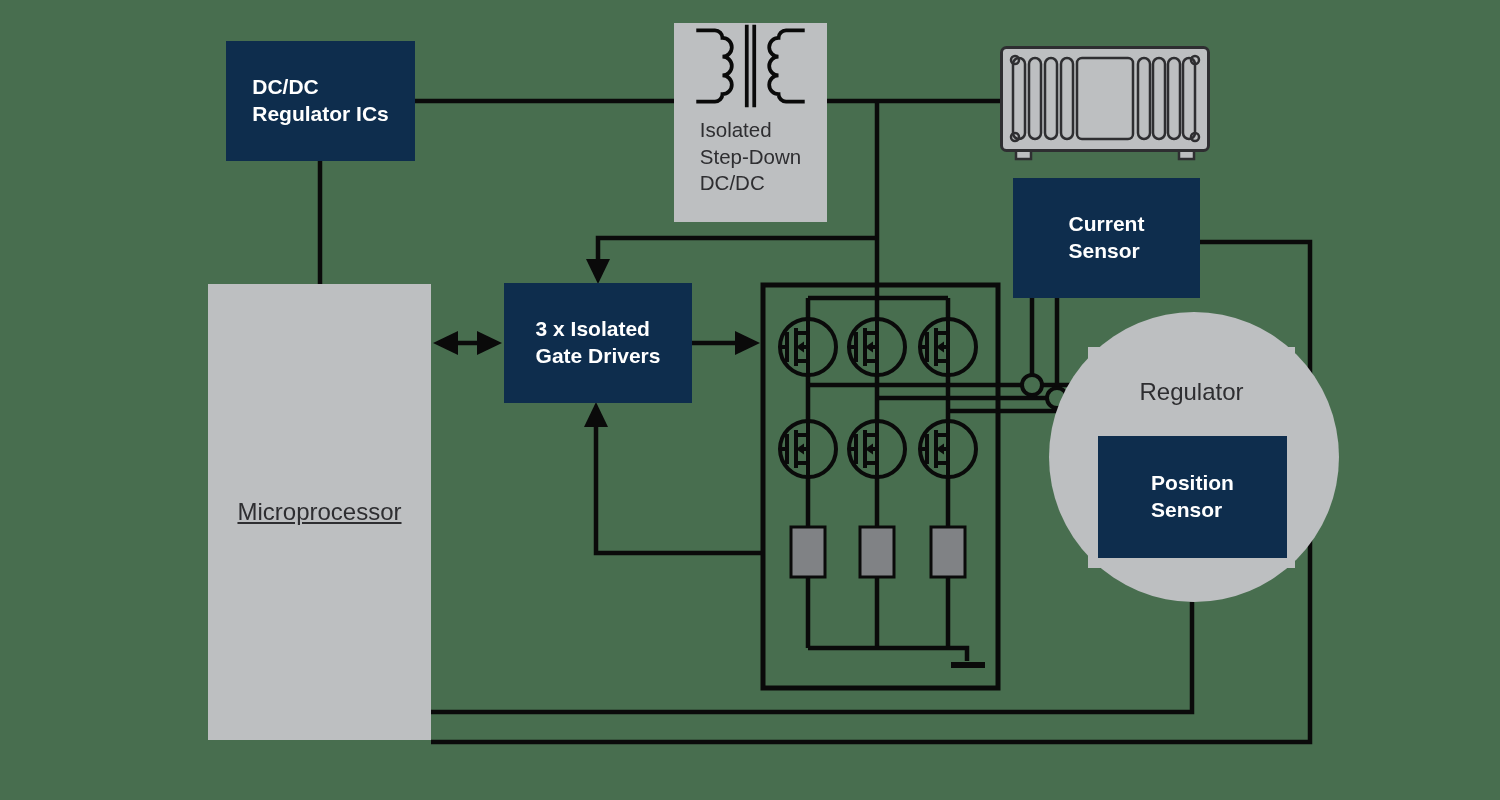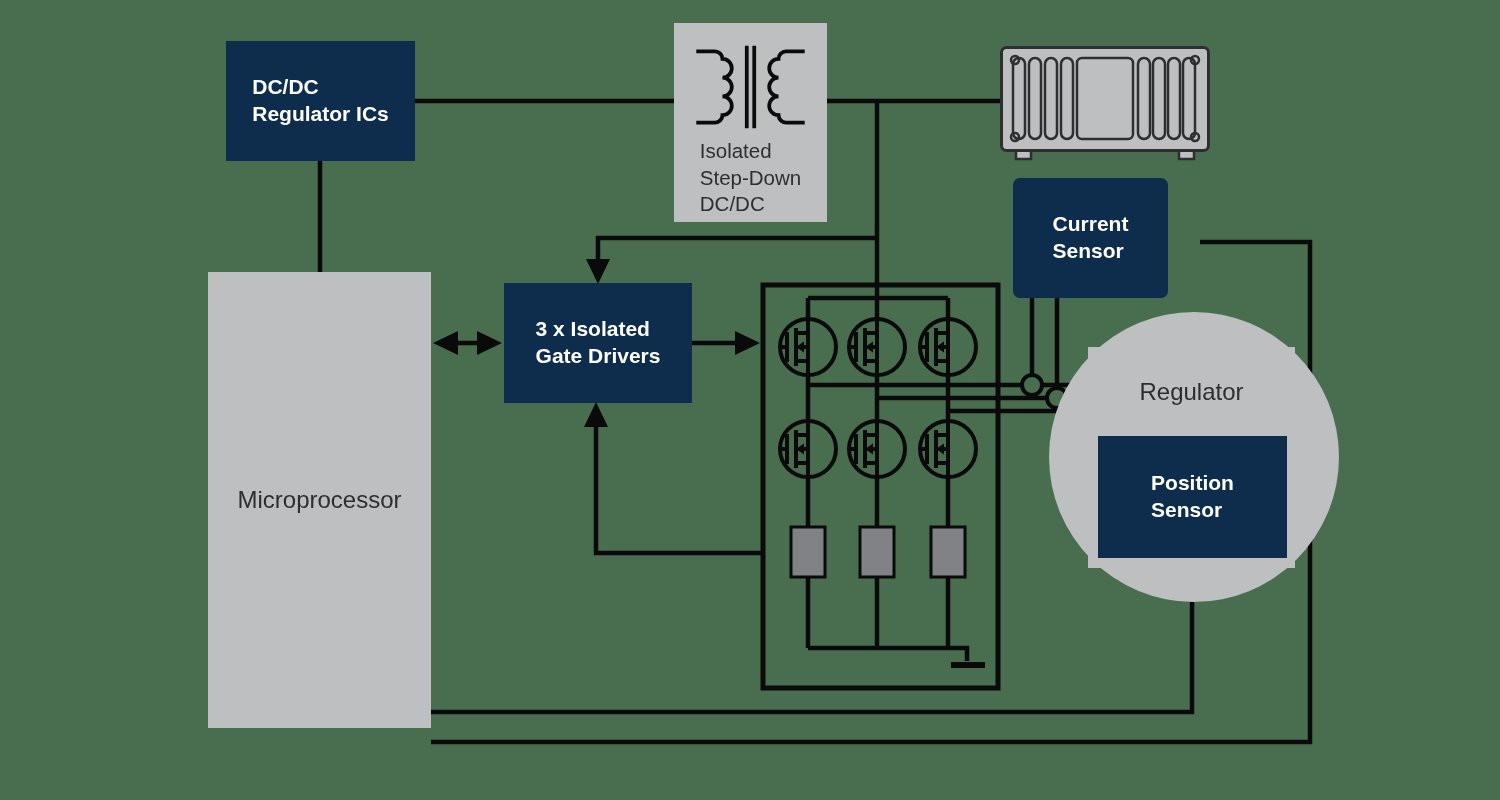--- a/index.html
+++ b/index.html
@@ -22,21 +22,21 @@
   .box{
     position:absolute;box-sizing:border-box;
     display:flex;align-items:center;justify-content:center;
     text-align:left;
   }
   .navy{background:var(--node-navy);color:var(--text-white);}
   .navy .lbl{font-weight:700;font-size:21px;line-height:1.28;white-space:pre-line;}
   .gray{background:var(--node-gray);color:var(--text-dark);}
   .lbl{white-space:pre-line;}
   .plain-lbl{font-size:24px;font-weight:400;color:var(--text-dark);}
-  .iso-box{flex-direction:column;justify-content:flex-start;padding-top:21px;}
+  .iso-box{flex-direction:column;justify-content:flex-start;}
   .iso-box .lbl{font-size:20.5px;line-height:1.3;color:var(--text-dark);margin-top:8px;}
   .circle{border-radius:50%;}
   .comp-rect{flex-direction:column;justify-content:flex-start;padding-top:31px;}
   .hv-label{
     position:absolute;left:1000px;top:12px;width:210px;text-align:center;
     color:var(--label-navy);font-size:22px;font-weight:700;
   }
   
   .wires path, .wires rect{stroke:var(--wire);fill:none;stroke-width:4.5px;}
   .wires rect.inverter{stroke-width:5px;}
@@ -160,30 +160,30 @@
     <rect class="batt-line" x="29" y="12" width="12" height="81" rx="6"></rect>
     <rect class="batt-line" x="45" y="12" width="12" height="81" rx="6"></rect>
     <rect class="batt-line" x="61" y="12" width="12" height="81" rx="6"></rect>
     <rect class="batt-line" x="77" y="12" width="56" height="81" rx="5"></rect>
     <rect class="batt-line" x="138" y="12" width="12" height="81" rx="6"></rect>
     <rect class="batt-line" x="153" y="12" width="12" height="81" rx="6"></rect>
     <rect class="batt-line" x="168" y="12" width="12" height="81" rx="6"></rect>
     <rect class="batt-line" x="183" y="12" width="12" height="81" rx="6"></rect>
   </svg>
 
-  <div class="box gray" style="left:208px;top:272px;width:223px;height:456px;">
+  <div class="box gray" style="left:208px;top:284px;width:223px;height:456px;text-decoration:underline;">
     <span class="lbl plain-lbl">Microprocessor</span>
   </div>
 
   <div class="box navy" style="left:504px;top:283px;width:188px;height:120px;">
     <span class="lbl">3 x Isolated
 Gate Drivers</span>
   </div>
 
-  <div class="box navy" style="left:1013px;top:178px;width:155px;height:120px;border-radius:7px;">
+  <div class="box navy" style="left:1013px;top:178px;width:187px;height:120px;">
     <span class="lbl">Current
 Sensor</span>
   </div>
 
   <div class="box gray circle" style="left:1049px;top:312px;width:290px;height:290px;"></div>
   <div class="box gray comp-rect" style="left:1088px;top:347px;width:207px;height:221px;">
     <span class="lbl plain-lbl">Regulator</span>
   </div>
 
   <div class="box navy" style="left:1098px;top:436px;width:189px;height:122px;">

